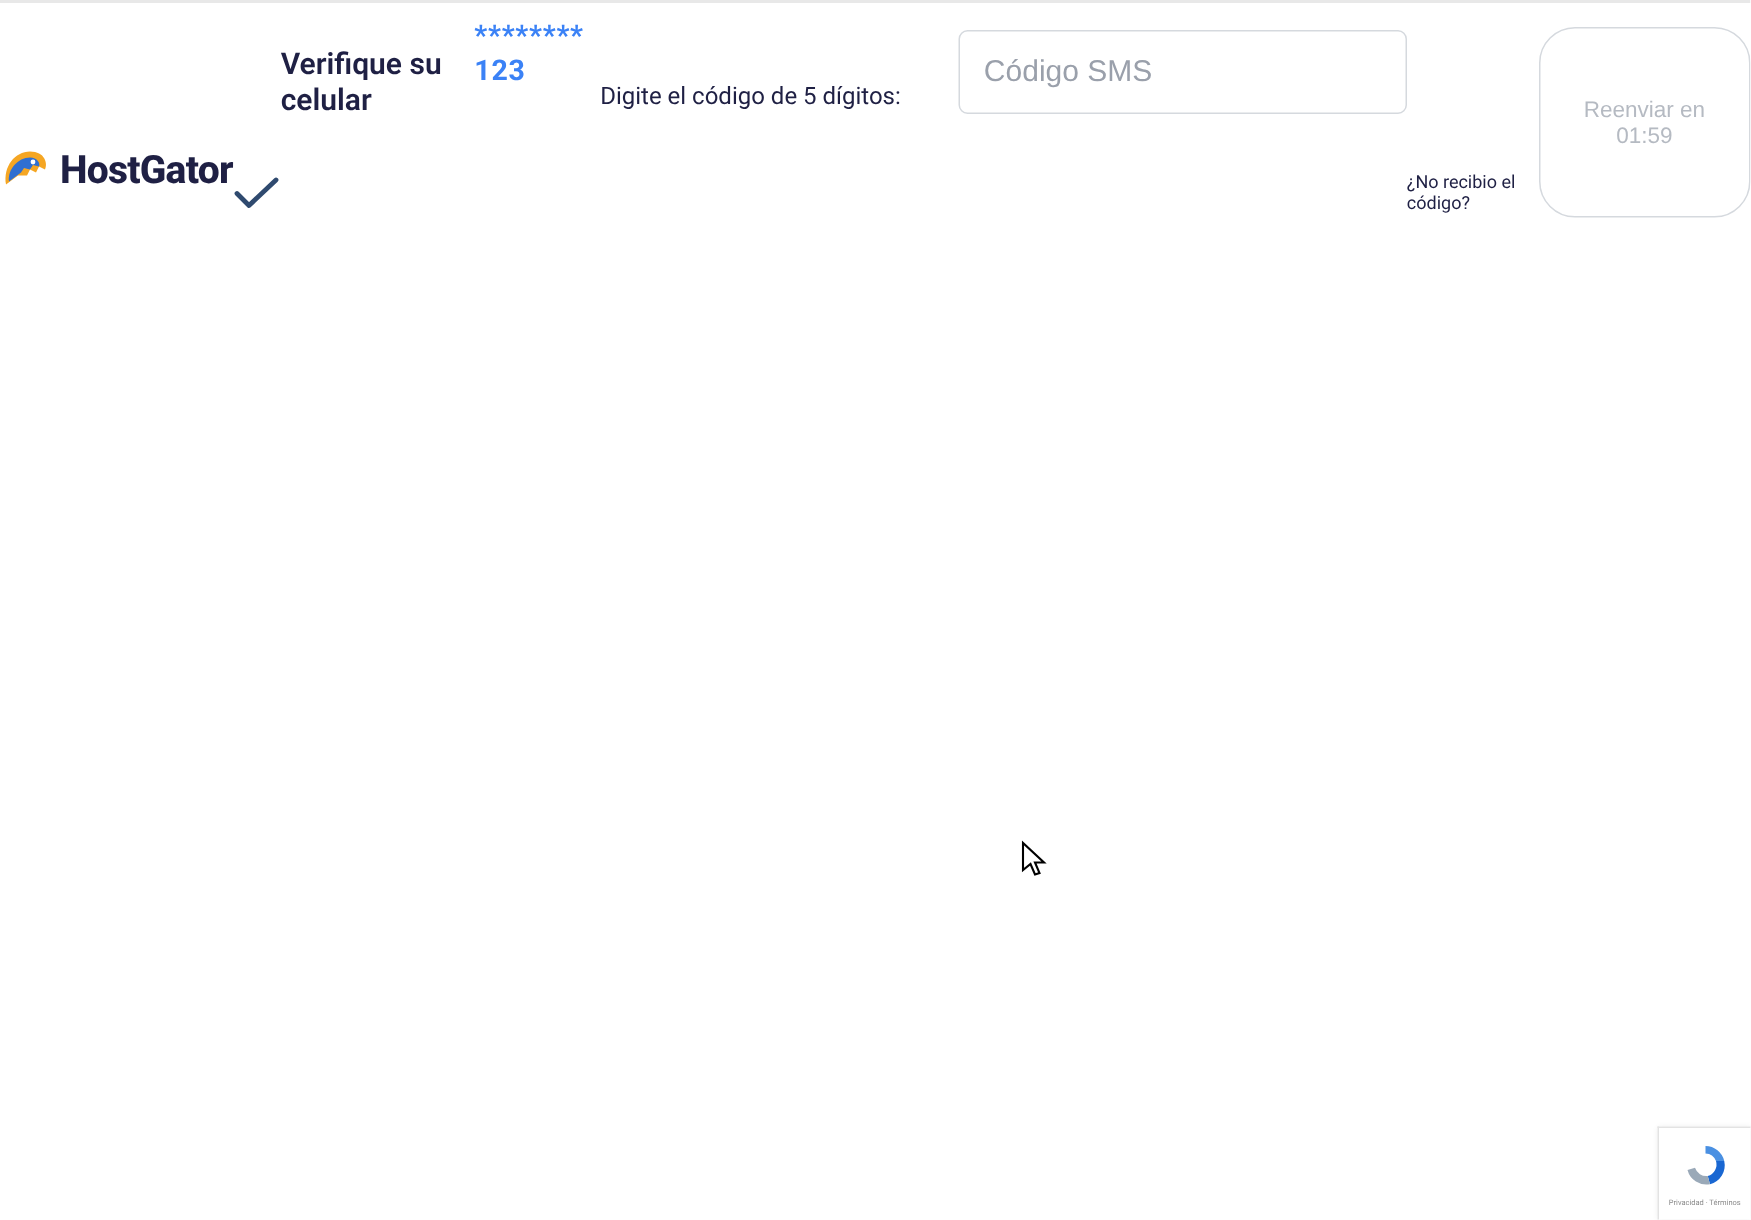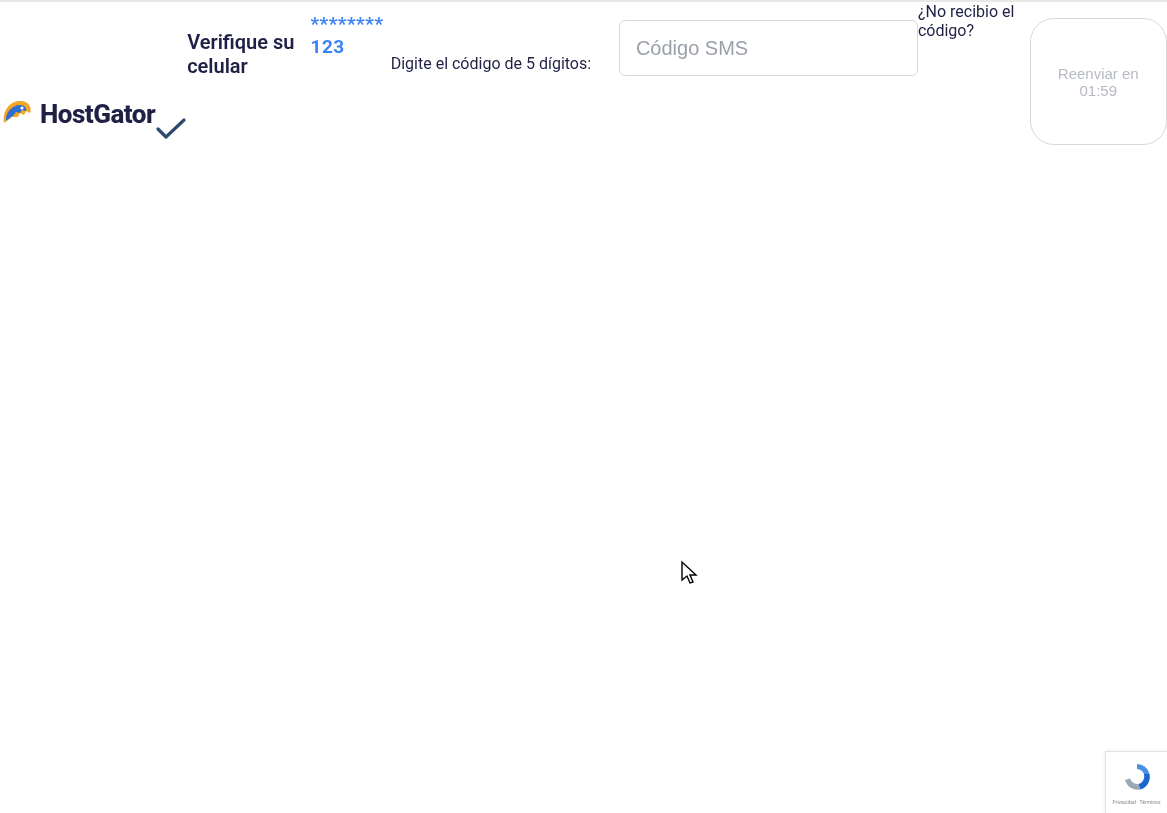--- a/index.html
+++ b/index.html
@@ -29,21 +29,21 @@
     margin-top: 26px;
     padding: 14px 30px;
     border: none;
     border-radius: 24px;
     background: #edf0f3;
     color: #b5bac2;
     font-size: 16px;
     font-weight: 500;
     cursor: default;
   }
-  .no-code { font-size: 16px; color: #1f2044; }
+  .no-code { margin-top: 112px; font-size: 12px; color: #1f2044; }
   .resend-btn {
     margin-top: 16px;
     padding: 10px 24px;
     border: 1px solid #d5d9de;
     border-radius: 24px;
     background: #ffffff;
     color: #b5bac2;
     font-size: 15px;
     font-weight: 400;
     cursor: default;

